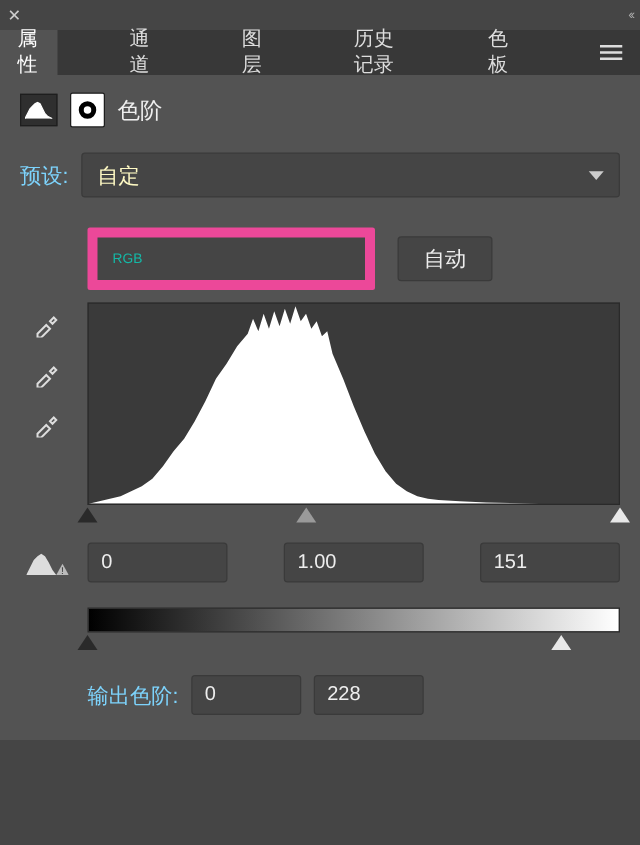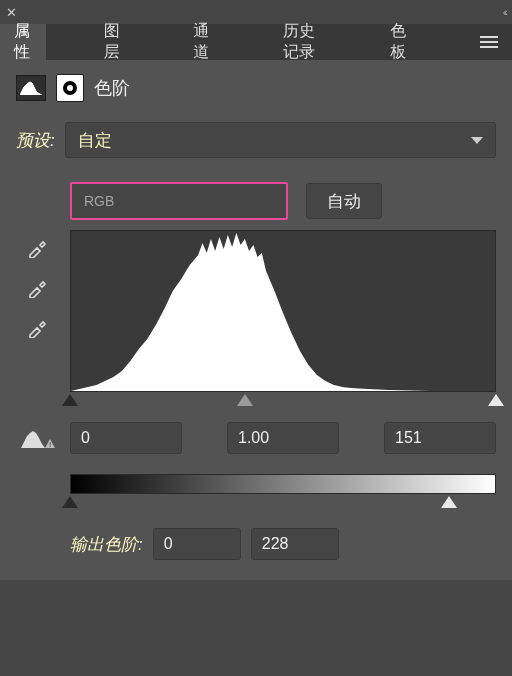--- a/index.html
+++ b/index.html
@@ -12,25 +12,25 @@
   .tab.active{background:#535353;color:#fff;}
   .tabs .menu{margin-left:auto;display:flex;align-items:center;padding:0 14px;color:#ddd;}
   .panel{background:#535353;padding:14px 16px 20px 16px;}
   .row{display:flex;align-items:center;gap:10px;}
   .icon-box{width:28px;height:24px;background:#2f2f2f;border:1px solid #1e1e1e;display:flex;align-items:center;justify-content:center;}
   .hist-mini{width:22px;height:14px;}
   .circle-icon{width:26px;height:26px;border:1px solid #1e1e1e;background:#fff;display:flex;align-items:center;justify-content:center;border-radius:2px;}
   .circle-icon .dot{width:14px;height:14px;border-radius:50%;border:4px solid #000;background:#fff;box-sizing:border-box;}
   .panel-title{font-size:18px;color:#eee;}
   .field-row{display:flex;align-items:center;gap:10px;margin-top:20px;}
-  .label{font-size:17px;color:#fef9c3;flex:0 0 auto;font-style:italic;}
+  .label{font-size:17px;color:#7dd3fc;flex:0 0 auto;}
   .select{flex:1;height:34px;background:#454545;border:1px solid #3a3a3a;border-radius:3px;display:flex;align-items:center;justify-content:space-between;padding:0 12px;color:#fef9c3;font-size:17px;}
   .select .caret{width:0;height:0;border-left:6px solid transparent;border-right:6px solid transparent;border-top:7px solid #ccc;}
   .channel-row{display:flex;align-items:center;gap:18px;margin:24px 0 4px 54px;}
-  .channel-select{width:190px;height:34px;background:#454545;border:2px solid #ec4899;border-radius:2px;display:flex;align-items:center;justify-content:space-between;padding:0 12px;font-size:14px;color:#a3a3a3;}
+  .channel-select{width:190px;height:34px;background:#454545;border:8px solid #ec4899;border-radius:2px;display:flex;align-items:center;justify-content:space-between;padding:0 12px;font-size:11px;color:#14b8a6;}
   .auto-btn{height:34px;padding:0 20px;background:#454545;border:1px solid #3a3a3a;border-radius:3px;color:#eee;font-size:17px;display:flex;align-items:center;}
   .main-area{display:flex;gap:10px;margin-top:10px;}
   .eyedroppers{width:44px;display:flex;flex-direction:column;gap:18px;align-items:center;padding-top:6px;}
   .eyedropper{width:22px;height:22px;position:relative;}
   .histogram-area{flex:1;}
   .hist-box{height:160px;background:#3a3a3a;border:1px solid #2a2a2a;position:relative;overflow:hidden;}
   .hist-shape{position:absolute;left:0;bottom:0;width:100%;height:100%;}
   .slider-track{position:relative;height:18px;}
   .tri{position:absolute;top:2px;width:0;height:0;border-left:8px solid transparent;border-right:8px solid transparent;}
   .tri.black{border-bottom:12px solid #2a2a2a;}
@@ -47,22 +47,22 @@
 <body>
 
 <div id="app">
   <div class="topbar">
     <span class="x">✕</span>
     <span class="collapse">‹‹</span>
   </div>
 
   <div class="tabs">
     <div class="tab active">属性</div>
+    <div class="tab">通道</div>
     <div class="tab">图层</div>
-    <div class="tab">通道</div>
     <div class="tab">历史记录</div>
     <div class="tab">色板</div>
     <div class="menu">
       <svg width="18" height="12" viewBox="0 0 18 12">
           <path d="M0 1h18M0 6h18M0 11h18" stroke="#ddd" stroke-width="2"></path>
         </svg>
     </div>
   </div>
 
   <div class="panel">

